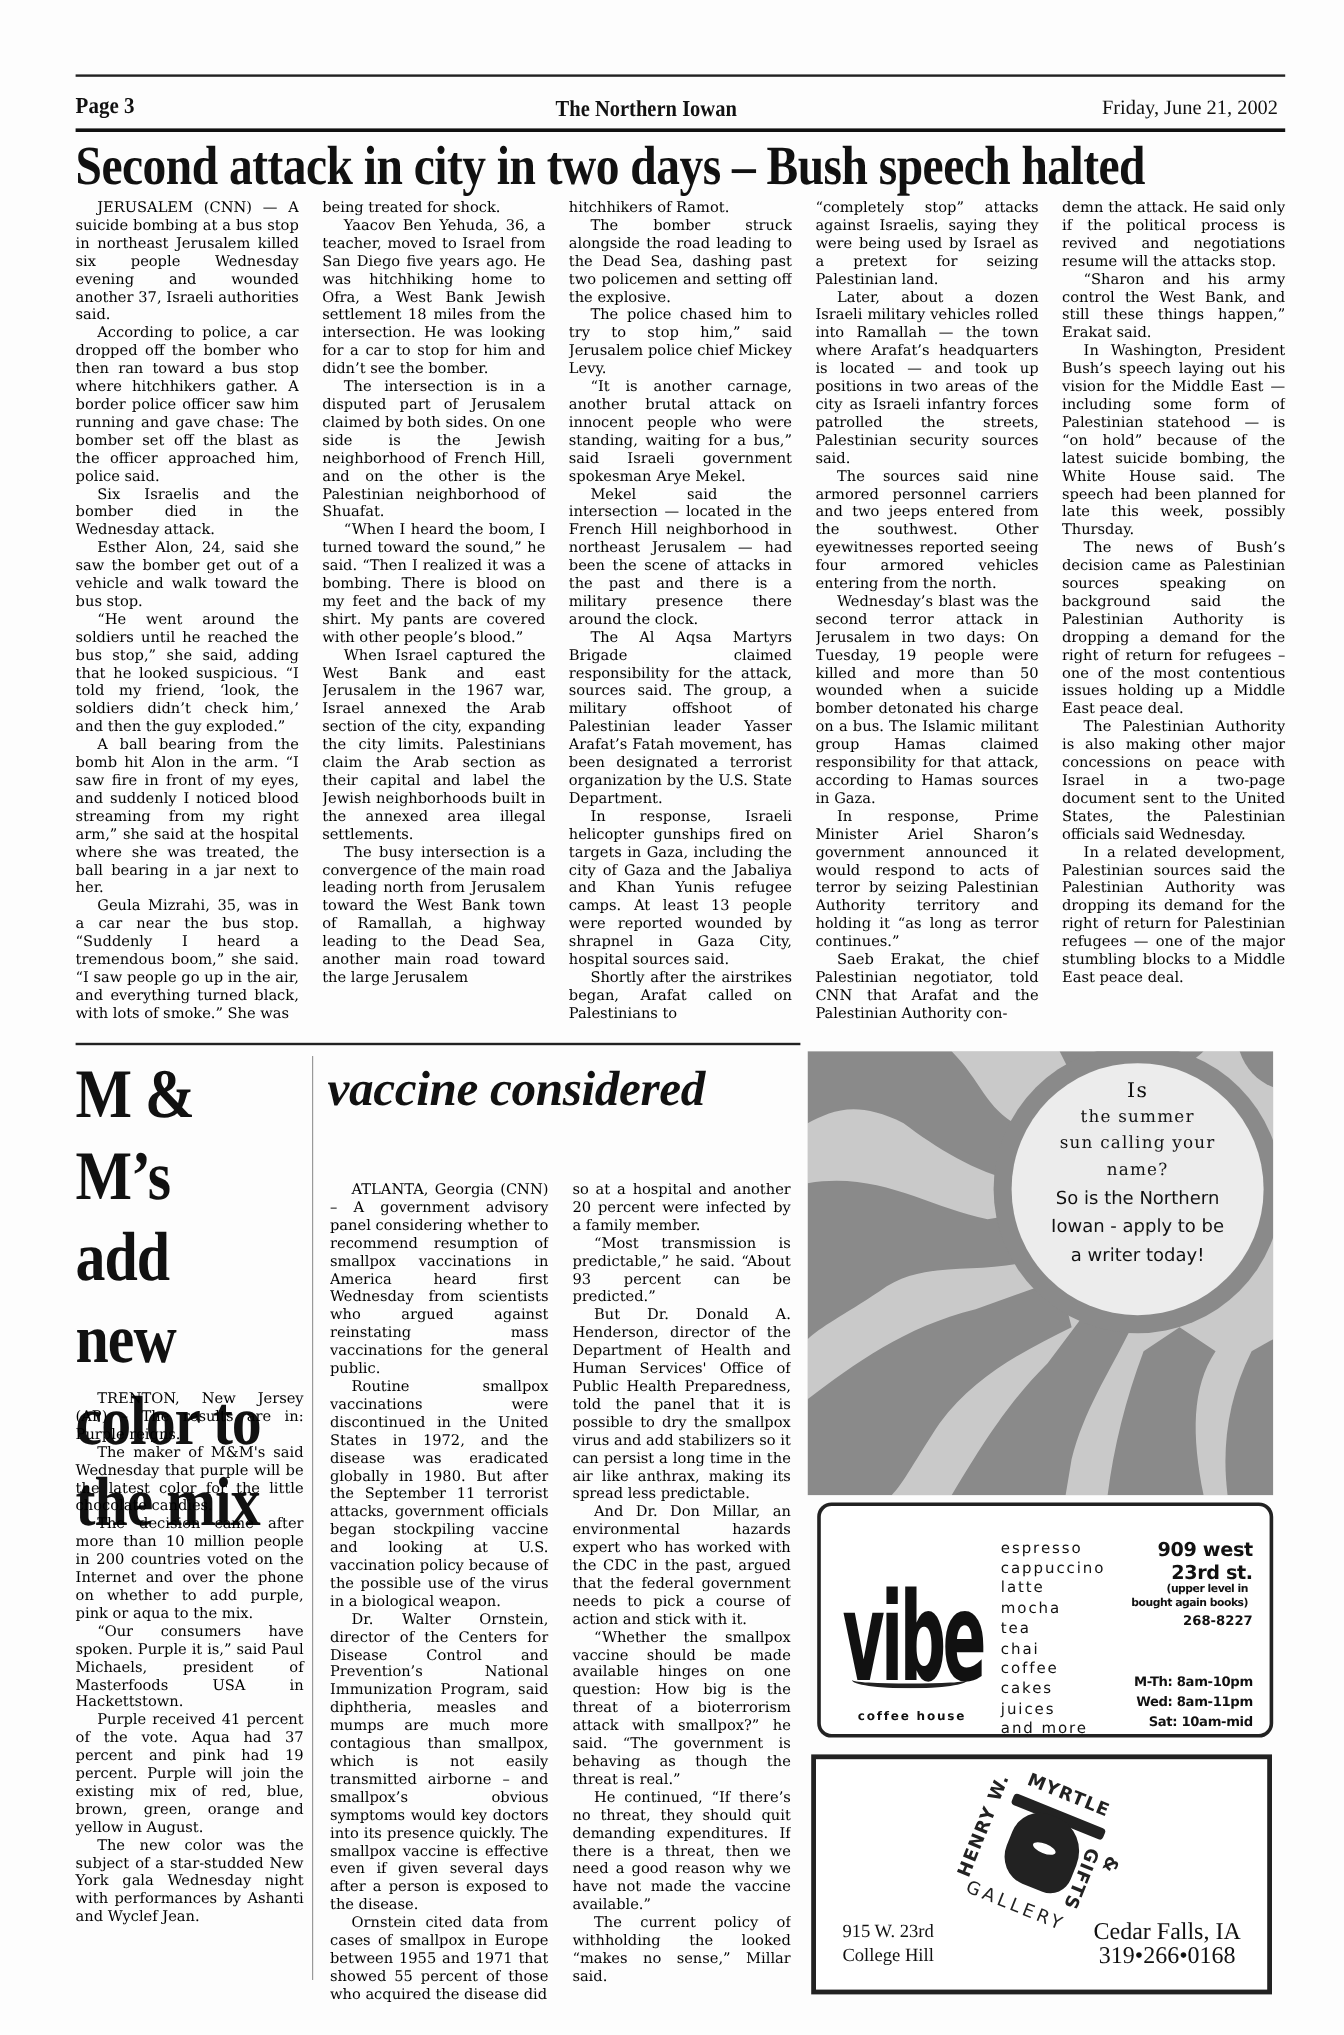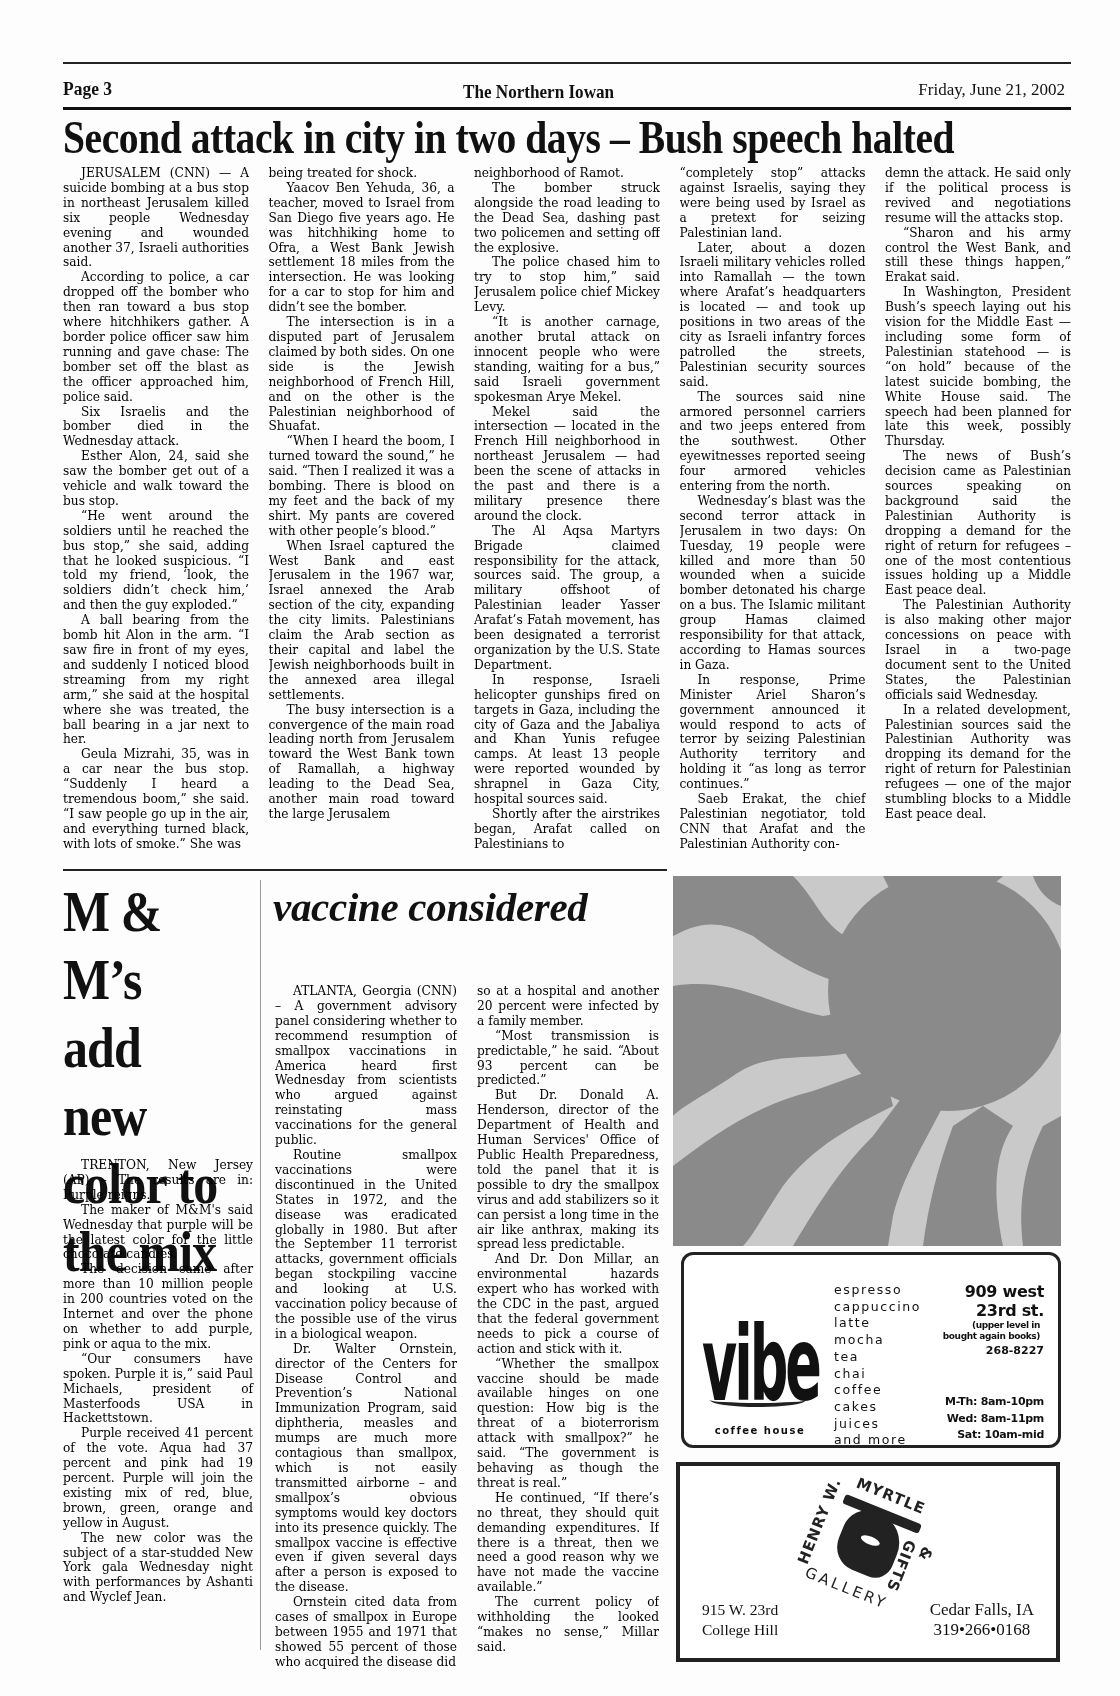--- a/index.html
+++ b/index.html
@@ -64,21 +64,21 @@
   .myrtle-logo { position: absolute; left: 118px; top: 10px; width: 140px; height: 140px; transform: rotate(22deg); }
   .myrtle-logo .face { position: absolute; left: 40px; top: 36px; width: 60px; height: 62px; background: #222; border-radius: 40% 50% 30% 40%; }
   .myrtle-logo .eye { position: absolute; left: 58px; top: 58px; width: 24px; height: 12px; background: #fff; border-radius: 50%; border: 2px solid #222; }
   .myrtle-logo .hat { position: absolute; left: 30px; top: 30px; width: 82px; height: 10px; background: #222; border-radius: 3px; }
   .myrtle-logo .t { position: absolute; font-family: "DejaVu Sans", sans-serif; font-weight: bold; font-size: 15px; color: #222; letter-spacing: 1px; }
   .myrtle-logo .t-top { left: 36px; top: 6px; }
   .myrtle-logo .t-left { left: -30px; top: 56px; transform: rotate(-90deg); }
   .myrtle-logo .t-right { left: 90px; top: 58px; transform: rotate(90deg); }
   .myrtle-logo .t-bottom { left: 22px; top: 108px; font-weight: normal; letter-spacing: 3px; }
   .myrtle-left { position: absolute; left: 22px; top: 134px; font-family: "Liberation Serif", serif; font-size: 15.5px; line-height: 20px; }
-  .myrtle-right { position: absolute; right: 22px; top: 134px; font-family: "Liberation Serif", serif; font-size: 17px; line-height: 20px; text-align: center; }
+  .myrtle-right { position: absolute; right: 22px; top: 134px; font-family: "Liberation Serif", serif; font-size: 20px; line-height: 20px; text-align: center; }
 </style>
 </head>
 <body>
 
 <div class="page">
 
   <div class="rule-top"></div>
   <div class="masthead">
     <span class="page-no">Page 3</span>
     <span class="paper">The Northern Iowan</span>
@@ -100,21 +100,21 @@
       </div>
     <div class="col">
         <p class="noindent">being treated for shock.</p>
         <p>Yaacov Ben Yehuda, 36, a teacher, moved to Israel from San Diego five years ago. He was hitchhiking home to Ofra, a West Bank Jewish settlement 18 miles from the intersection. He was looking for a car to stop for him and didn’t see the bomber.</p>
         <p>The intersection is in a disputed part of Jerusalem claimed by both sides. On one side is the Jewish neighborhood of French Hill, and on the other is the Palestinian neighborhood of Shuafat.</p>
         <p>“When I heard the boom, I turned toward the sound,” he said. “Then I realized it was a bombing. There is blood on my feet and the back of my shirt. My pants are covered with other people’s blood.”</p>
         <p>When Israel captured the West Bank and east Jerusalem in the 1967 war, Israel annexed the Arab section of the city, expanding the city limits. Palestinians claim the Arab section as their capital and label the Jewish neighborhoods built in the annexed area illegal settlements.</p>
         <p>The busy intersection is a convergence of the main road leading north from Jerusalem toward the West Bank town of Ramallah, a highway leading to the Dead Sea, another main road toward the large Jerusalem</p>
       </div>
     <div class="col">
-        <p class="noindent">neighborhood of Ramot.</p>
+        <p class="noindent">hitchhikers of Ramot.</p>
         <p>The bomber struck alongside the road leading to the Dead Sea, dashing past two policemen and setting off the explosive.</p>
         <p>The police chased him to try to stop him,” said Jerusalem police chief Mickey Levy.</p>
         <p>“It is another carnage, another brutal attack on innocent people who were standing, waiting for a bus,” said Israeli government spokesman Arye Mekel.</p>
         <p>Mekel said the intersection — located in the French Hill neighborhood in northeast Jerusalem — had been the scene of attacks in the past and there is a military presence there around the clock.</p>
         <p>The Al Aqsa Martyrs Brigade claimed responsibility for the attack, sources said. The group, a military offshoot of Palestinian leader Yasser Arafat’s Fatah movement, has been designated a terrorist organization by the U.S. State Department.</p>
         <p>In response, Israeli helicopter gunships fired on targets in Gaza, including the city of Gaza and the Jabaliya and Khan Yunis refugee camps. At least 13 people were reported wounded by shrapnel in Gaza City, hospital sources said.</p>
         <p>Shortly after the airstrikes began, Arafat called on Palestinians to</p>
       </div>
     <div class="col">
         <p class="noindent">“completely stop” attacks against Israelis, saying they were being used by Israel as a pretext for seizing Palestinian land.</p>
@@ -180,20 +180,29 @@
         <path d="M0,110 C60,100 100,130 150,140 L210,130 L200,170 C150,190 100,170 60,200 C30,220 10,230 0,240 Z"></path>
         <path d="M0,290 C40,260 80,230 140,215 L210,190 L220,230 C180,250 140,270 110,310 C90,340 80,360 70,370 L0,370 Z"></path>
         <path d="M120,370 C150,320 170,290 200,260 L230,220 L270,230 C250,270 230,300 220,340 L215,370 Z"></path>
         <path d="M250,370 C255,330 265,290 280,250 L310,230 L340,250 C320,280 320,320 330,370 Z"></path>
         <path d="M350,370 C345,330 350,290 370,250 L388,240 L388,370 Z"></path>
         <path d="M210,0 L330,0 C320,10 300,20 280,40 L240,60 Z"></path>
         <path d="M360,0 L388,0 L388,30 C375,25 365,15 360,0 Z"></path>
         <circle cx="275" cy="115" r="120"></circle>
       </g>
     </svg>
+    <div class="sun-circle">
+      <div class="script big">Is</div>
+      <div class="script">the summer</div>
+      <div class="script">sun calling your</div>
+      <div class="script">name?</div>
+      <div class="plain">So is the Northern</div>
+      <div class="plain">Iowan - apply to be</div>
+      <div class="plain">a writer today!</div>
+    </div>
   </div>
 
   <div class="vibe-ad">
     <div class="vibe-logo">
       <div class="word">vibe</div>
       <div class="swoosh"></div>
       <div class="sub">coffee house</div>
     </div>
     <div class="vibe-menu">
       <div>espresso</div>

